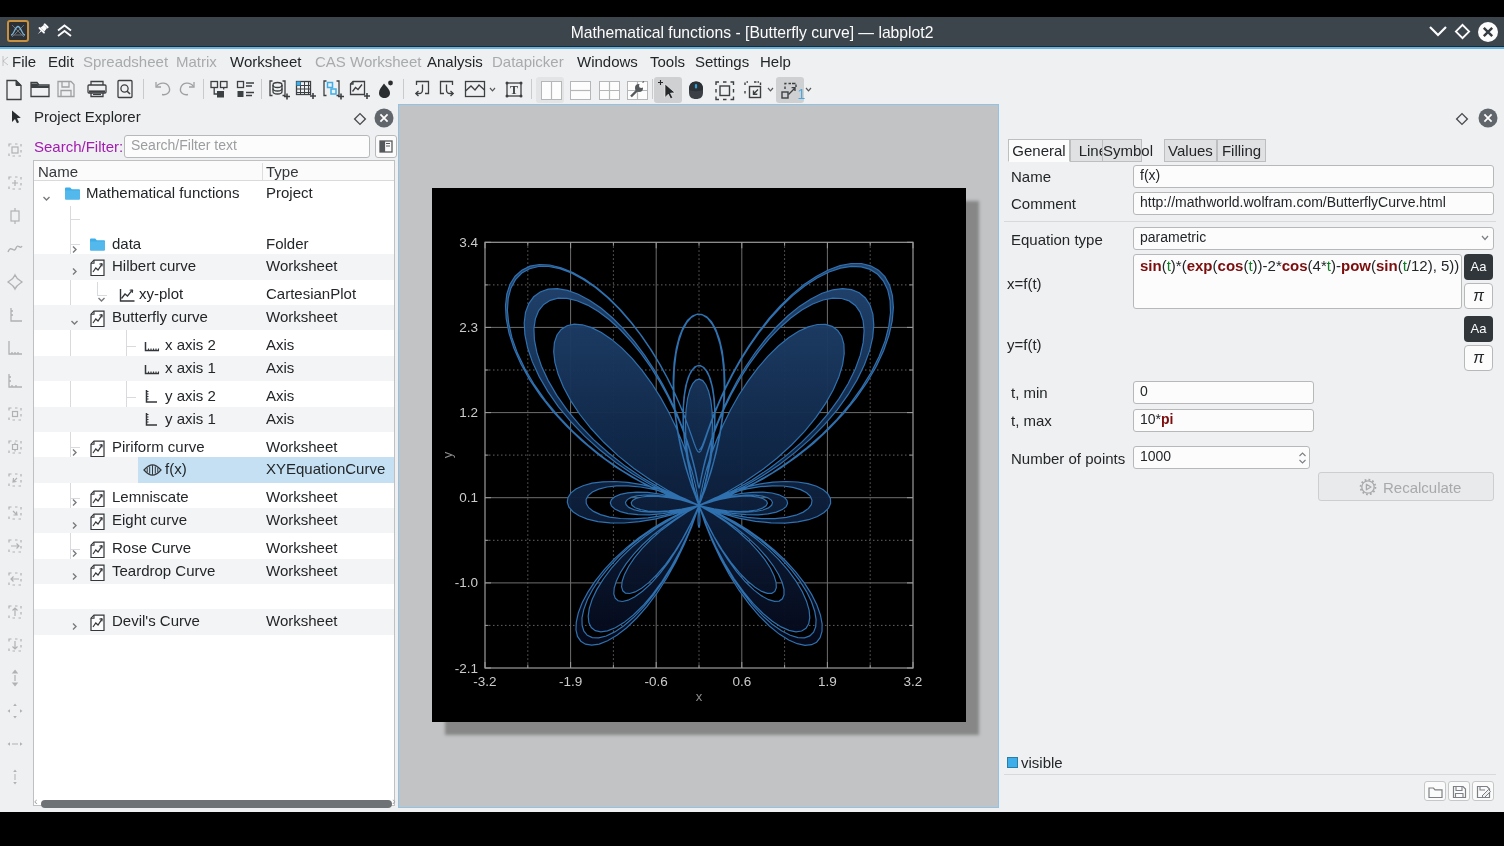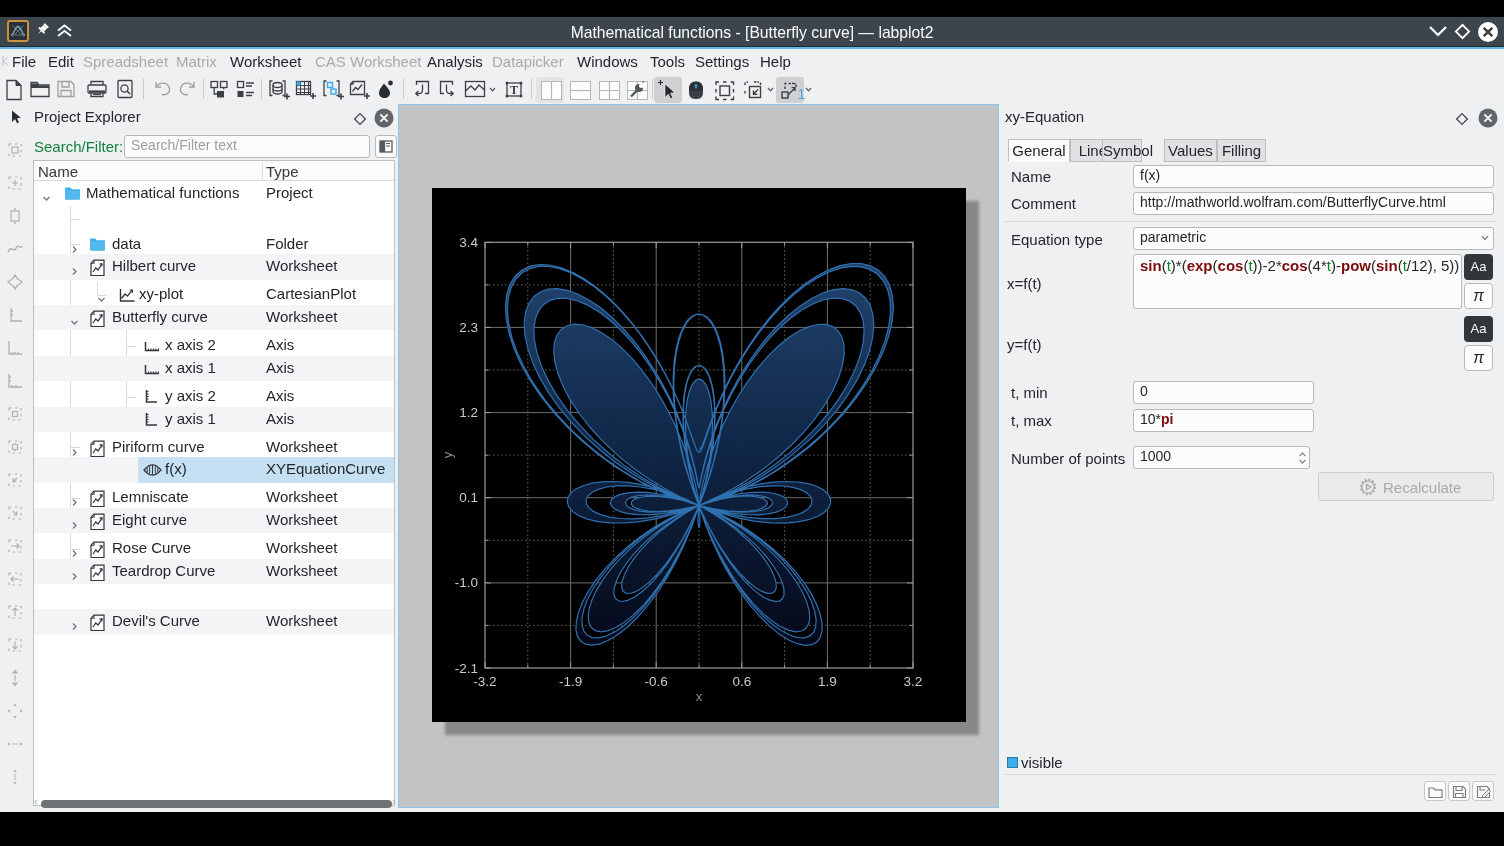--- a/index.html
+++ b/index.html
@@ -444,21 +444,21 @@
     <div class="abs" id="pdock">
       <div class="abs" id="pheader">Project Explorer</div>
       <div class="abs" style="left:322px;top:8px"><svg width="14" height="14" viewBox="0 0 14 14">
             <rect x="3.2" y="3.2" width="7.6" height="7.6" fill="none" stroke="#4a4e52" stroke-width="1.4" transform="rotate(45 7 7)"></rect>
           </svg></div>
       <div class="abs" style="left:342px;top:3px"><svg width="22" height="22" viewBox="0 0 22 22">
             <circle cx="11" cy="11" r="9.5" fill="#60666b"></circle>
             <path d="M7.4 7.4 L14.6 14.6 M14.6 7.4 L7.4 14.6" stroke="#fdfdfd" stroke-width="1.8"></path>
           </svg></div>
       <div class="abs" id="psearchrow">
-        <span style="position:absolute;left:0;top:3px;font-size:15px;color:#15803d">Search/Filter:</span>
+        <span style="position:absolute;left:0;top:3px;font-size:15px;color:#a21caf">Search/Filter:</span>
         <span class="finput" style="left:90px;top:0;width:246px;height:23px;color:#9b9d9f">Search/Filter text</span>
         <div class="abs" style="left:341px;top:0;width:22px;height:23px;background:#fbfbfb;border:1px solid #b6b8ba;border-radius:3px">
             <svg style="position:absolute;left:3px;top:4px" width="14" height="13" viewBox="0 0 14 13">
               <rect x="1" y="1" width="12" height="11" fill="none" stroke="#55585b" stroke-width="1.3"></rect>
               <path d="M5.5 1 V12 M7 3.5 h4 M7 6 h4" stroke="#55585b" stroke-width="1.2"></path>
               <rect x="1" y="1" width="4.5" height="11" fill="#55585b"></rect>
             </svg>
           </div>
       </div>
       <div class="abs" id="ptree">
@@ -709,21 +709,20 @@
 <text x="138.6" y="498.0" text-anchor="middle" font-size="13.5" fill="#cbcbcb" font-family="Liberation Sans, sans-serif">-1.9</text>
 <text x="224.2" y="498.0" text-anchor="middle" font-size="13.5" fill="#cbcbcb" font-family="Liberation Sans, sans-serif">-0.6</text>
 <text x="309.8" y="498.0" text-anchor="middle" font-size="13.5" fill="#cbcbcb" font-family="Liberation Sans, sans-serif">0.6</text>
 <text x="395.4" y="498.0" text-anchor="middle" font-size="13.5" fill="#cbcbcb" font-family="Liberation Sans, sans-serif">1.9</text>
 <text x="481.0" y="498.0" text-anchor="middle" font-size="13.5" fill="#cbcbcb" font-family="Liberation Sans, sans-serif">3.2</text>
 <text x="267" y="513" text-anchor="middle" font-size="13" fill="#8d8d8d" font-family="Liberation Sans, sans-serif">x</text>
 <text x="20" y="267" text-anchor="middle" font-size="13" fill="#8d8d8d" font-family="Liberation Sans, sans-serif" transform="rotate(-90 20 267)">y</text>
 </svg></div>
     </div>
     <div class="abs" id="rdock">
-      <div class="abs" id="rheader">xy-Equation</div>
       <div class="abs" style="left:455px;top:8px"><svg width="14" height="14" viewBox="0 0 14 14">
             <rect x="3.2" y="3.2" width="7.6" height="7.6" fill="none" stroke="#4a4e52" stroke-width="1.4" transform="rotate(45 7 7)"></rect>
           </svg></div>
 <div class="abs" style="left:477px;top:3px"><svg width="22" height="22" viewBox="0 0 22 22">
             <circle cx="11" cy="11" r="9.5" fill="#60666b"></circle>
             <path d="M7.4 7.4 L14.6 14.6 M14.6 7.4 L7.4 14.6" stroke="#fdfdfd" stroke-width="1.8"></path>
           </svg></div>
 <div class="tab tabsel" style="left:8px;width:62px;text-align:center">General</div>
 <div class="tab " style="left:70px;width:38px;text-align:right">Line</div>
 <div class="tab " style="left:102px;width:40px;text-align:left">Symbol</div>

